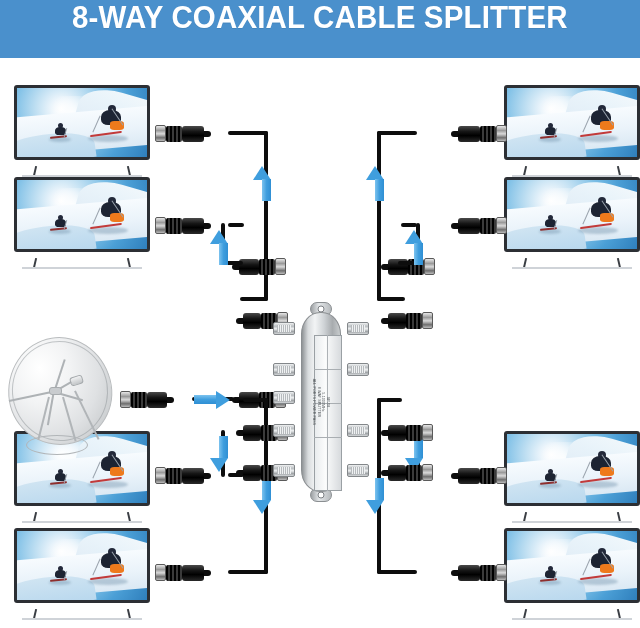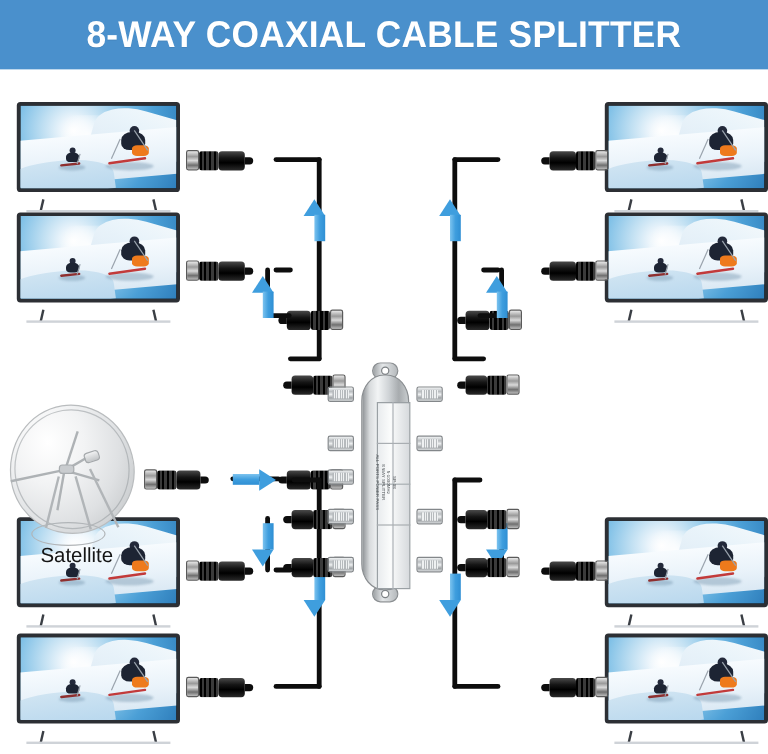--- a/index.html
+++ b/index.html
@@ -16,21 +16,21 @@
   }
 
   
   #header-banner {
     position: absolute;
     left: 0; top: 0;
     width: 640px;
     height: 58px;
     background: #4a90cc;
     display: flex;
-    align-items: center;
+    align-items: flex-start;
     justify-content: center;
   }
   #header-title {
     color: #ffffff;
     font-family: "Liberation Sans Narrow", "Liberation Sans", sans-serif;
     font-weight: bold;
     font-size: 31px;
     letter-spacing: 0.2px;
     transform: scaleX(0.95);
     white-space: nowrap;
@@ -631,21 +631,20 @@
     <div class="dish-arm" style="left:50px; top:56px; width:30px; transform:rotate(16deg);"></div>
     <div class="dish-arm" style="left:50px; top:56px; width:34px; transform:rotate(-72deg);"></div>
     <div class="dish-arm" style="left:50px; top:56px; width:34px; transform:rotate(100deg);"></div>
     <div class="dish-arm" style="left:50px; top:56px; width:46px; transform:rotate(168deg);"></div>
     <div class="dish-lnb"></div>
     <div class="dish-hub"></div>
     <div class="dish-leg" style="left:44px; top:62px; height:44px; transform:rotate(14deg);"></div>
     <div class="dish-leg" style="left:58px; top:62px; height:46px; transform:rotate(-16deg);"></div>
     <div class="dish-leg" style="left:70px; top:56px; height:54px; transform:rotate(-26deg);"></div>
     <div class="dish-base-ellipse"></div>
-    <div id="satellite-label">Satellite</div>
   </div>
 
   <div class="connector" style="left:120px; top:333px;">
     <div class="conn-nut"></div>
     <div class="conn-ribs"></div>
     <div class="conn-body" style="width:20px;"></div>
     <div class="conn-tail"></div>
   </div>
   <div class="cable h" style="left:192px; top:339px; width:42px;"></div>
   <div class="arrow right" style="left:194px; top:337px;">

